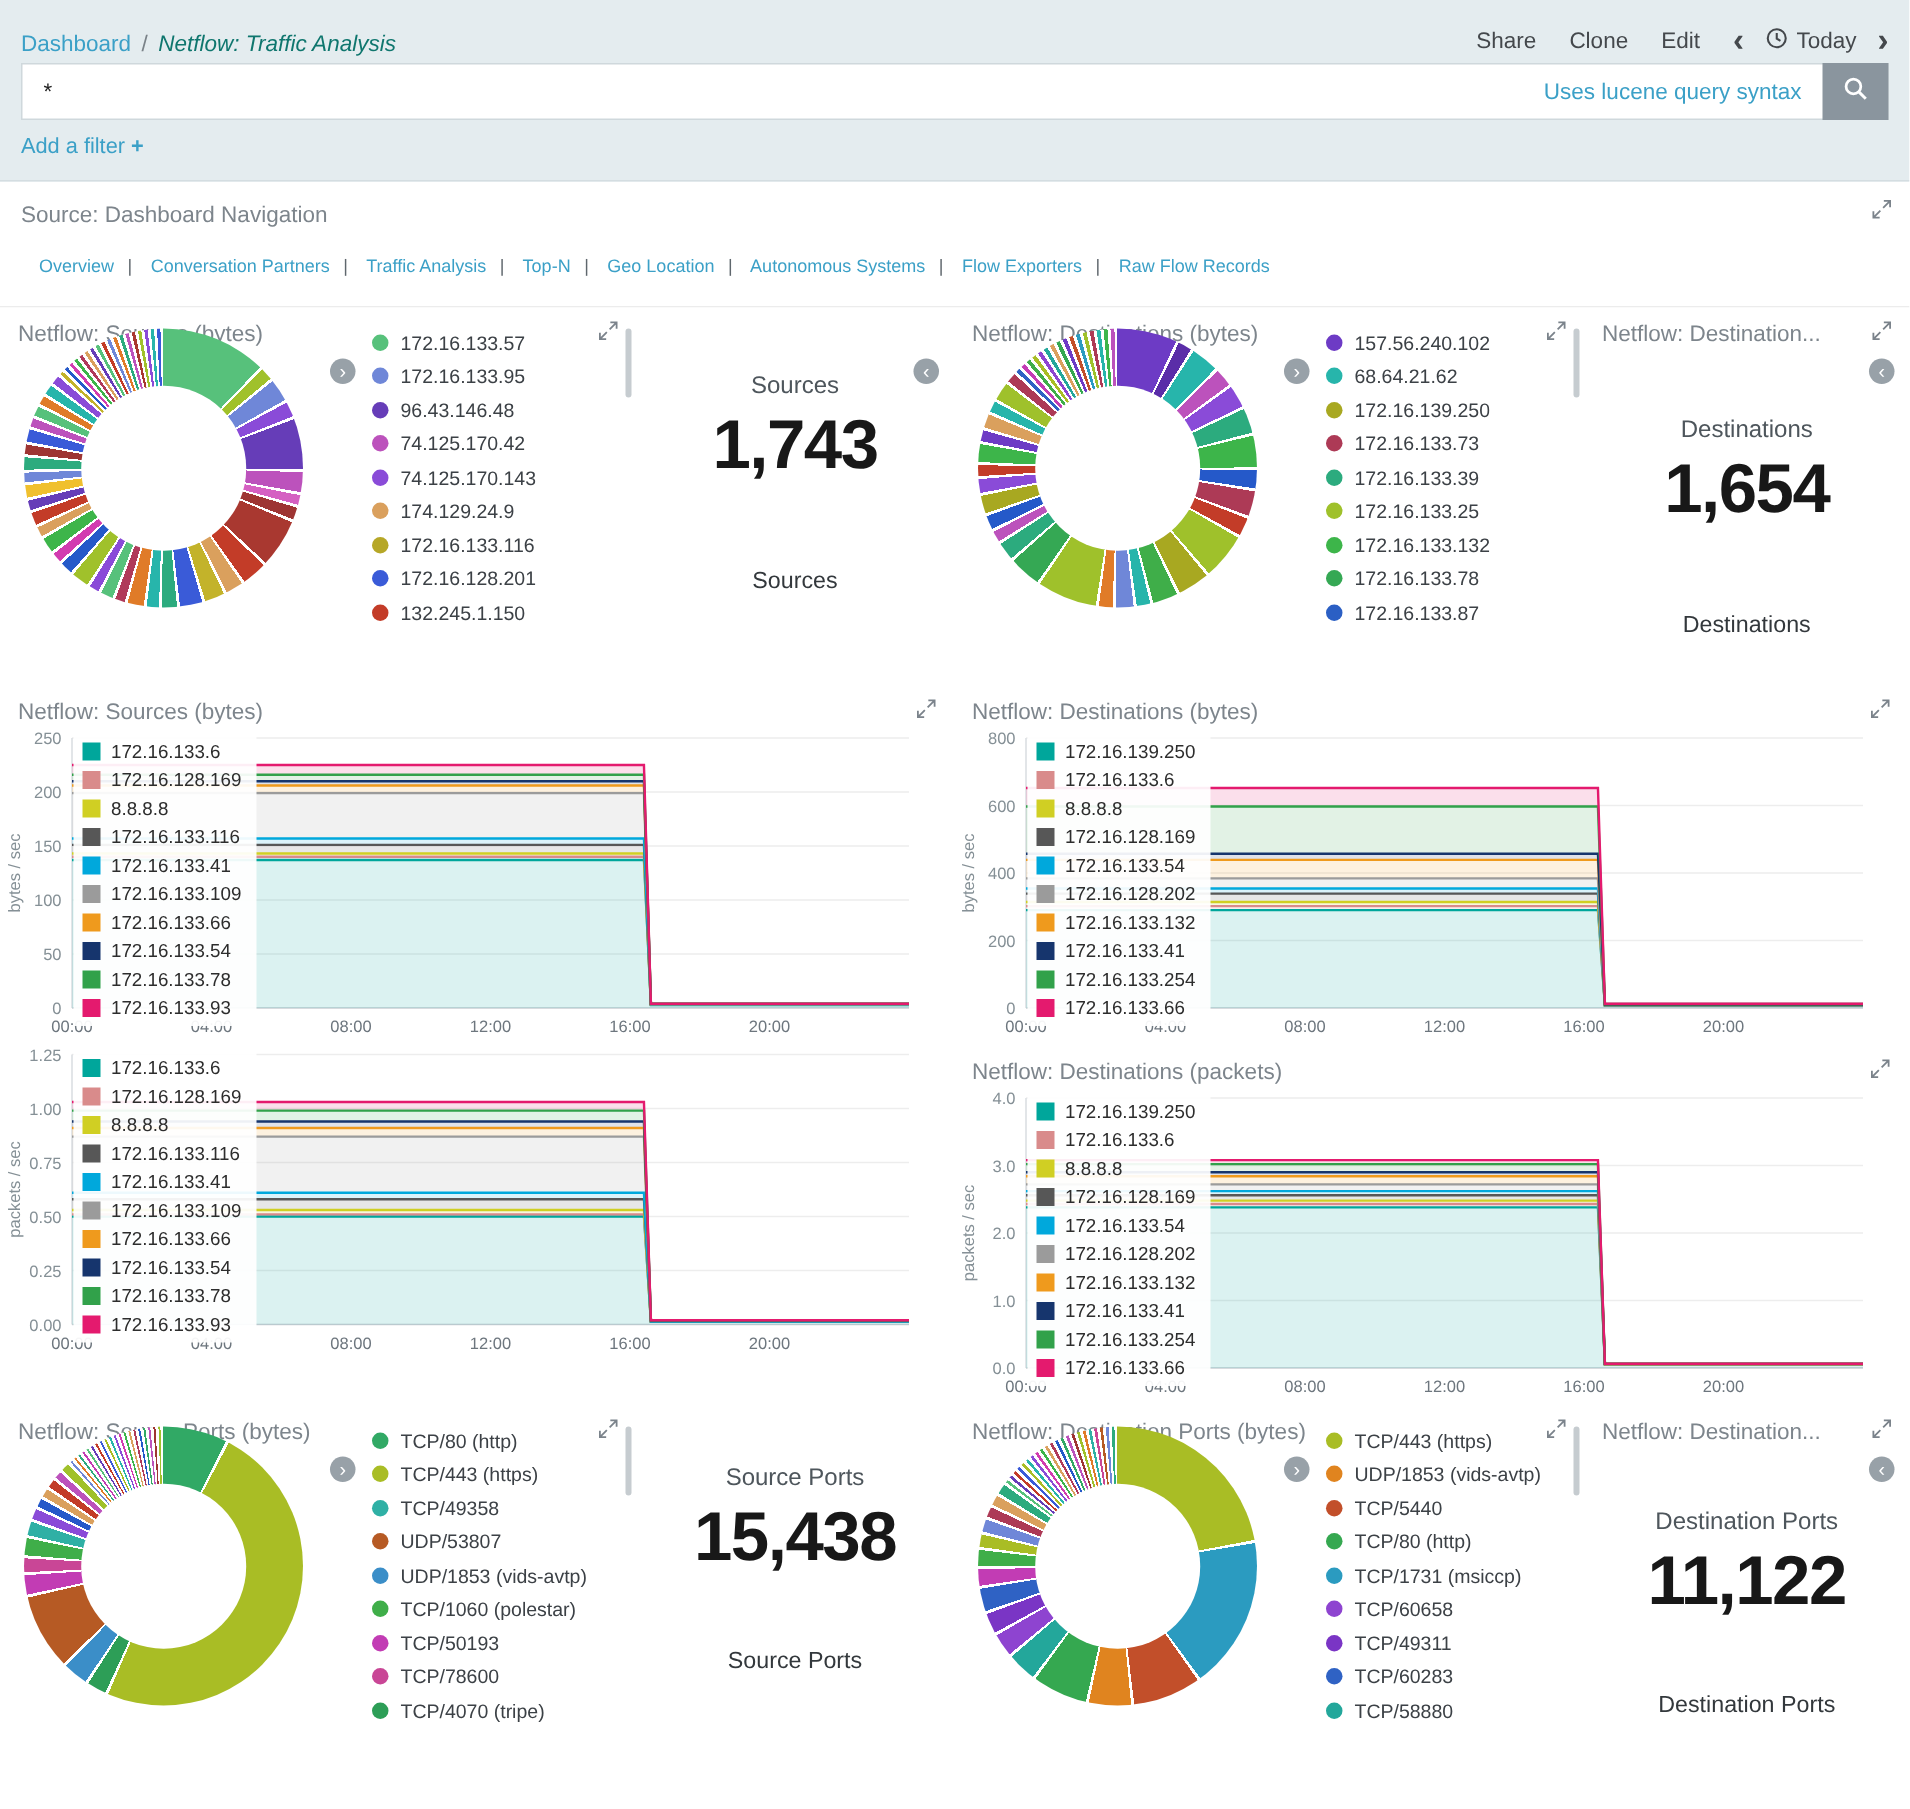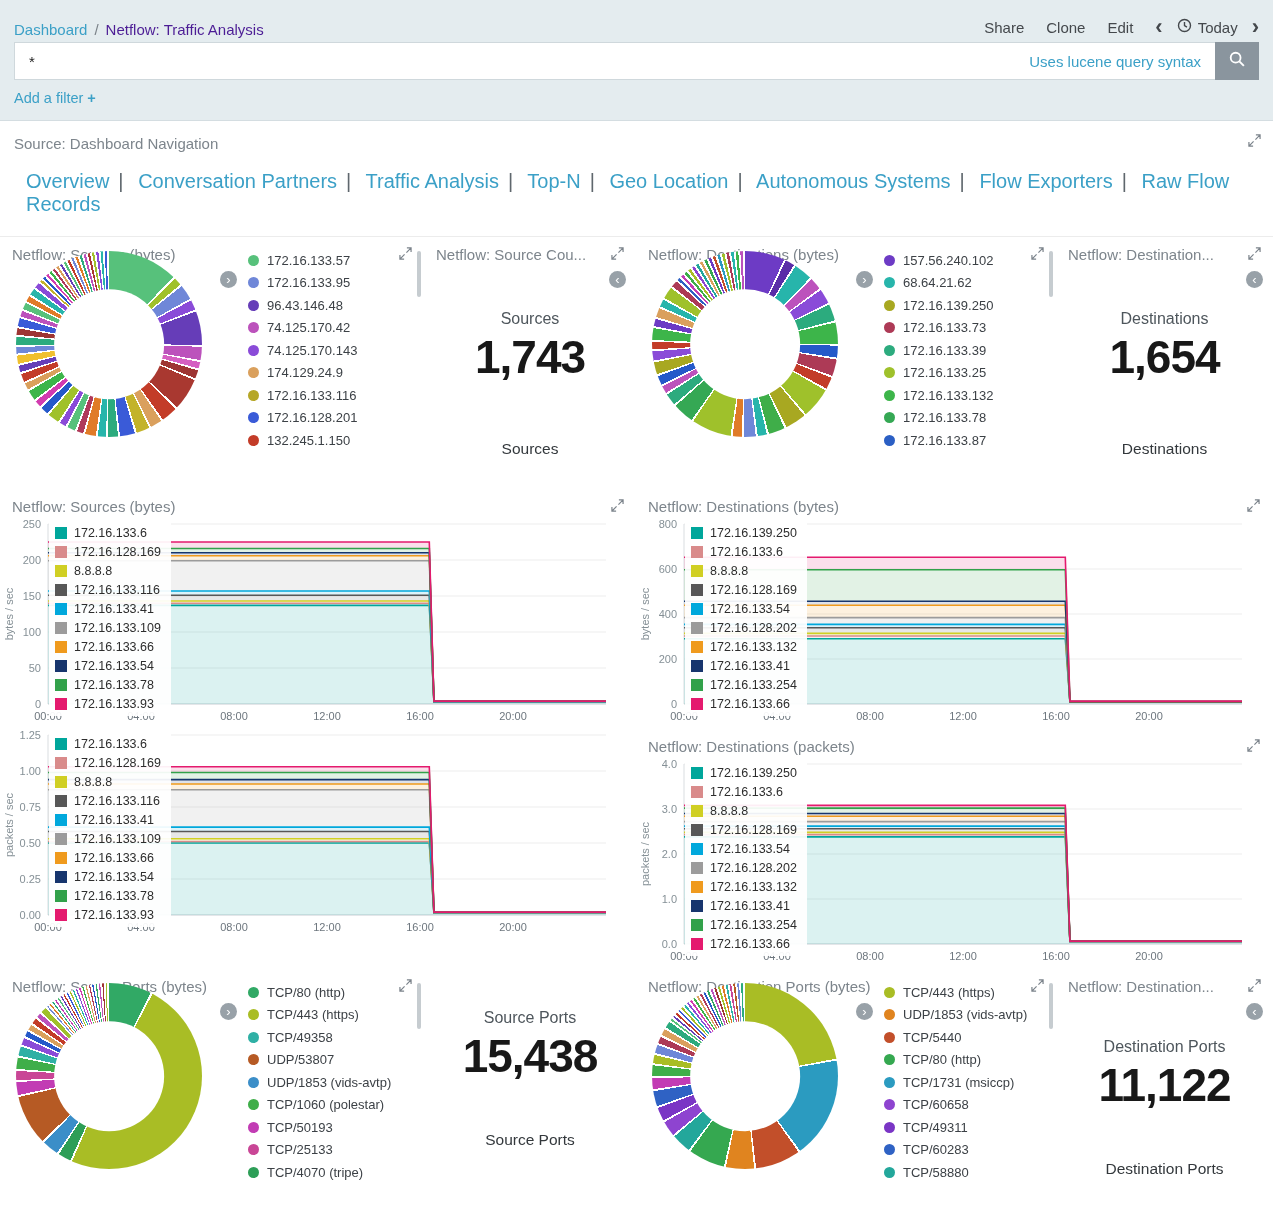--- a/index.html
+++ b/index.html
@@ -6,41 +6,41 @@
   html,body { margin:0; padding:0; }
   body {
     width:1273px; height:1206px; overflow:hidden;
     background:#fff; color:#2d2d2d;
     font-family:"Liberation Sans", sans-serif;
   }
   
   .topbar { display:flex; align-items:flex-end; height:38px; background:#e4ecef; padding:0 14px; font-size:15px; }
   .crumb-link { color:#3ba0c7; cursor:pointer; }
   .crumb-sep { color:#7a8288; margin:0 7px; }
-  .crumb-current { color:#4c1d95; }
+  .crumb-current { color:#0f766e;font-style:italic; }
   .top-actions { margin-left:auto; display:flex; align-items:center; gap:22px; color:#44484c; }
   .action { cursor:pointer; }
   .time-nav { display:flex; align-items:center; gap:14px; }
   .chev { font-size:22px; font-weight:bold; line-height:1; color:#44484c; cursor:pointer; }
   .today { display:flex; align-items:center; gap:6px; cursor:pointer; }
 
   .query-bar { background:#e4ecef; padding:4px 14px 8px; }
   .query-box { display:flex; align-items:center; background:#fff; border:1px solid #cfd8dc; height:38px; }
   .query-input { flex:1; border:0; outline:none; font-size:15px; padding-left:14px; font-family:inherit; color:#222; background:transparent; }
   .query-hint { color:#3ba0c7; font-size:15px; margin-right:14px; white-space:nowrap; cursor:pointer; }
   .search-btn { width:44px; height:38px; background:#8a959e; display:flex; align-items:center; justify-content:center; margin:-1px -1px -1px 0; cursor:pointer; }
 
   .filter-bar { background:#e4ecef; padding:2px 14px 14px; font-size:14.5px; border-bottom:1px solid #d4dde1; }
   .add-filter { color:#3ba0c7; cursor:pointer; }
   .plus { font-weight:bold; }
 
   
   .navpanel { padding:14px 14px 20px; border-bottom:1px solid #ececec; position:relative; }
   .nav-title { color:#7d858c; font-size:15px; margin-bottom:18px; }
-  .nav-links { font-size:20px; color:#3ba0c7; padding-left:12px; }
+  .nav-links { font-size:12px; color:#3ba0c7; padding-left:12px; }
   .nav-links span.lnk { cursor:pointer; }
   .nav-sep { color:#5f676d; margin:0 9px; }
   .navpanel .expand-icon { position:absolute; right:12px; top:12px; }
 
   
   .row { display:flex; }
   .panel { position:relative; background:#fff; }
   .panel-header { display:flex; justify-content:space-between; align-items:flex-start; padding:9px 12px 2px; }
   .panel-title { color:#7d858c; font-size:15px; white-space:nowrap; overflow:hidden; }
   .expand-icon { cursor:pointer; flex:none; margin-left:6px; }
@@ -186,26 +186,20 @@
         </div>
         <div class="legend-row">
           <span class="dot" style="background: rgb(195, 60, 40);"></span>
           <span class="legend-label">132.245.1.150</span>
         </div>
       </div>
     <div class="scroll-thumb"></div>
   </div>
 
   <div class="panel p-w2 metric-panel">
-    <div class="panel-header">
-      <span class="panel-title">Netflow: Source Cou...</span>
-      <span class="expand-icon"><svg width="13" height="13" viewBox="0 0 14 14">
-            <path d="M8.5 1h4.5v4.5M13 1L8 6M5.5 13H1V8.5M1 13l5-5" stroke="#7b838b" fill="none" stroke-width="1.3"></path>
-          </svg></span>
-    </div>
     <span class="toggle-circle metric-toggle">‹</span>
     <div class="metric-top">Sources</div>
     <div class="metric-value">1,743</div>
     <div class="metric-bottom">Sources</div>
   </div>
 
   <div class="panel p-w3">
     <div class="panel-header">
       <span class="panel-title">Netflow: Destinations (bytes)</span>
       <span class="expand-icon"><svg width="13" height="13" viewBox="0 0 14 14">
@@ -679,21 +673,21 @@
         <div class="legend-row">
           <span class="dot" style="background: rgb(63, 174, 73);"></span>
           <span class="legend-label">TCP/1060 (polestar)</span>
         </div>
         <div class="legend-row">
           <span class="dot" style="background: rgb(194, 60, 180);"></span>
           <span class="legend-label">TCP/50193</span>
         </div>
         <div class="legend-row">
           <span class="dot" style="background: rgb(201, 70, 150);"></span>
-          <span class="legend-label">TCP/25133</span>
+          <span class="legend-label">TCP/78600</span>
         </div>
         <div class="legend-row">
           <span class="dot" style="background: rgb(45, 158, 87);"></span>
           <span class="legend-label">TCP/4070 (tripe)</span>
         </div>
       </div>
     <div class="scroll-thumb"></div>
   </div>
 
   <div class="panel p-w2 metric-panel">

